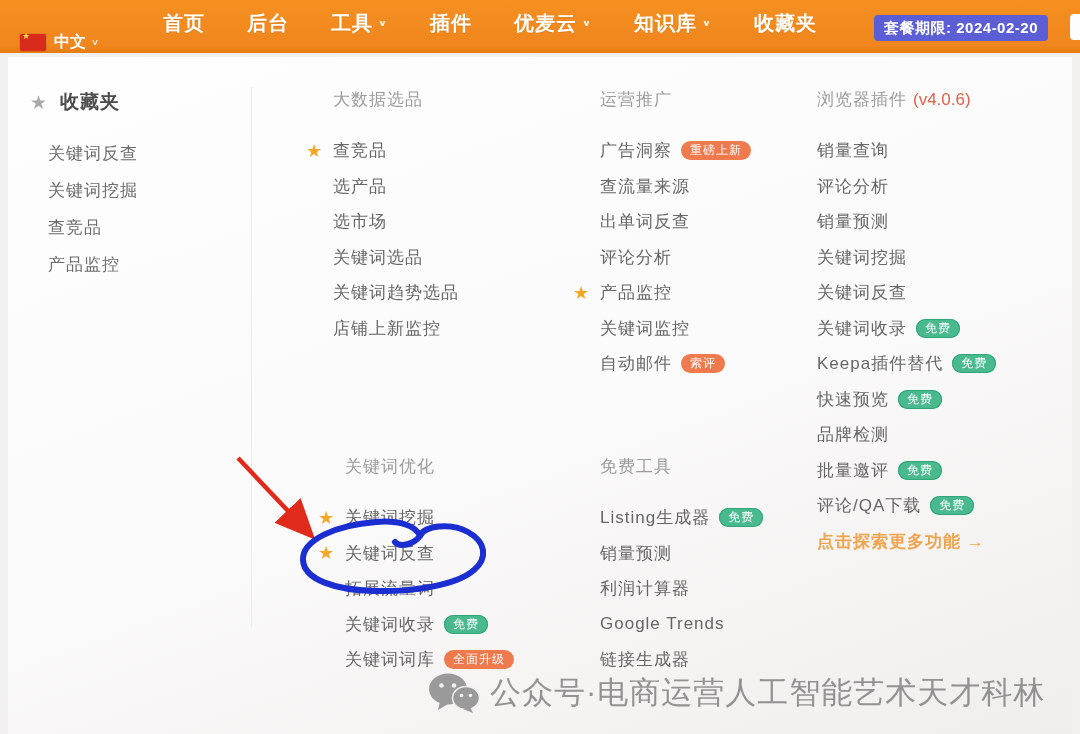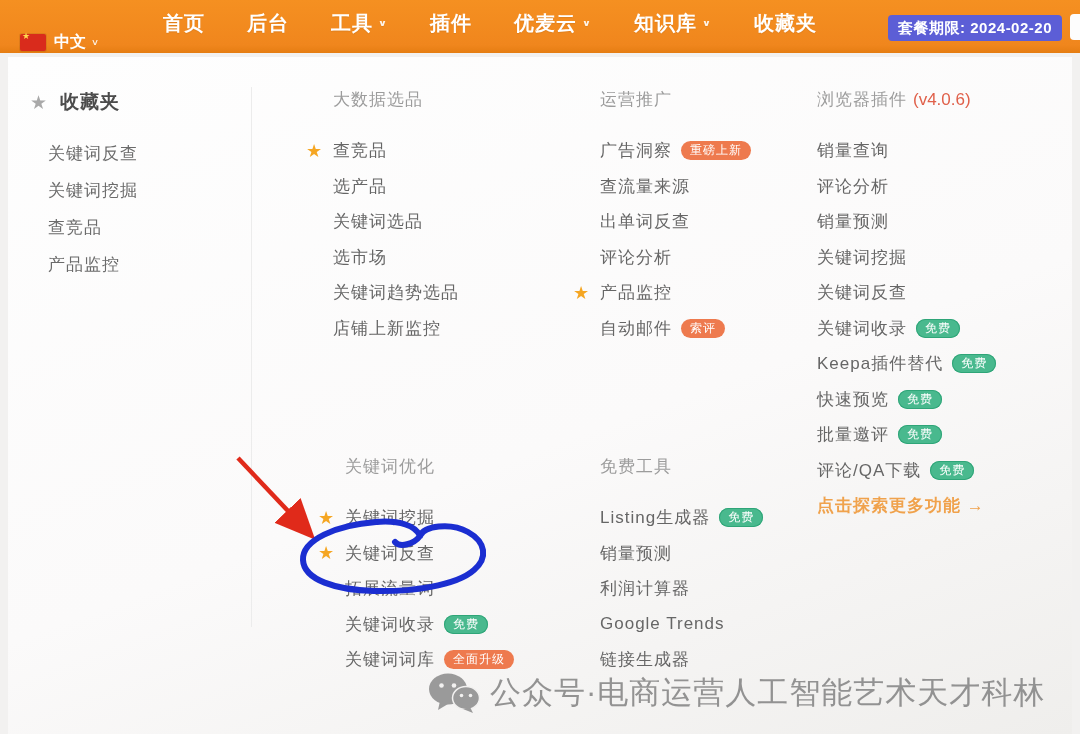--- a/index.html
+++ b/index.html
@@ -16,21 +16,21 @@
     display:flex;align-items:flex-end;color:#fff;z-index:5;gap:24px;
   }
   .lang{display:flex;align-items:center;margin-left:20px;cursor:pointer;}
   .flag{width:26px;height:17px;background:#d92b1c;border-radius:2px;position:relative;margin-right:8px;box-shadow:0 0 0 1px rgba(0,0,0,.08);}
   .flag:after{content:"★";position:absolute;left:2px;top:-3px;font-size:9px;color:#ffd84d;}
   .lang-label{font-size:16px;font-weight:700;}
   .caret{font-size:11px;margin-left:5px;opacity:.9;transform:scaleY(.8);}
   .nav{display:flex;align-items:center;margin-left:40px;gap:42px;list-style:none;padding:0;}
   .nav-item{font-size:20px;font-weight:700;letter-spacing:1px;cursor:pointer;display:flex;align-items:center;text-shadow:0 1px 1px rgba(0,0,0,.08);}
   .plan-badge{
-    position:absolute;right:18px;top:15px;height:26px;line-height:26px;
+    position:absolute;right:32px;top:15px;height:26px;line-height:26px;
     background:#5c5ed6;border-radius:4px;padding:0 10px;
     font-size:15px;font-weight:700;color:#fff;letter-spacing:.5px;
   }
   .edge-sliver{position:absolute;right:-6px;top:14px;width:16px;height:26px;background:#fdfdfd;border-radius:4px;}
   
   .panel{
     position:absolute;left:8px;top:57px;width:1064px;height:677px;
     background:linear-gradient(160deg,#fefefe 0%,#fbfafa 55%,#efeeec 100%);
   }
   .v-divider{position:absolute;left:243px;top:30px;width:1px;height:540px;background:#ececec;}
@@ -115,24 +115,24 @@
 <div class="group" style="left: 325px; top: 31px;">
       <div class="group-title">大数据选品</div>
       <div class="menu-item">
         <span class="star">★</span>
         <span>查竞品</span>
       </div>
       <div class="menu-item">
         <span>选产品</span>
       </div>
       <div class="menu-item">
+        <span>选市场</span>
+      </div>
+      <div class="menu-item">
         <span>关键词选品</span>
-      </div>
-      <div class="menu-item">
-        <span>选市场</span>
       </div>
       <div class="menu-item">
         <span>关键词趋势选品</span>
       </div>
       <div class="menu-item">
         <span>店铺上新监控</span>
       </div>
     </div>
     <div class="group" style="left: 337px; top: 398px;">
       <div class="group-title">关键词优化</div>
@@ -169,20 +169,23 @@
         <span>出单词反查</span>
       </div>
       <div class="menu-item">
         <span>评论分析</span>
       </div>
       <div class="menu-item">
         <span class="star">★</span>
         <span>产品监控</span>
       </div>
       <div class="menu-item">
+        <span>关键词监控</span>
+      </div>
+      <div class="menu-item">
         <span>自动邮件</span>
         <span class="badge orange">索评</span>
       </div>
     </div>
     <div class="group" style="left: 592px; top: 398px;">
       <div class="group-title">免费工具</div>
       <div class="menu-item">
         <span>Listing生成器</span>
         <span class="badge green">免费</span>
       </div>
@@ -220,20 +223,23 @@
         <span>关键词收录</span>
         <span class="badge green">免费</span>
       </div>
       <div class="menu-item">
         <span>Keepa插件替代</span>
         <span class="badge green">免费</span>
       </div>
       <div class="menu-item">
         <span>快速预览</span>
         <span class="badge green">免费</span>
+      </div>
+      <div class="menu-item">
+        <span>品牌检测</span>
       </div>
       <div class="menu-item">
         <span>批量邀评</span>
         <span class="badge green">免费</span>
       </div>
       <div class="menu-item">
         <span>评论/QA下载</span>
         <span class="badge green">免费</span>
       </div>
       <div class="more-link">点击探索更多功能 →</div>

